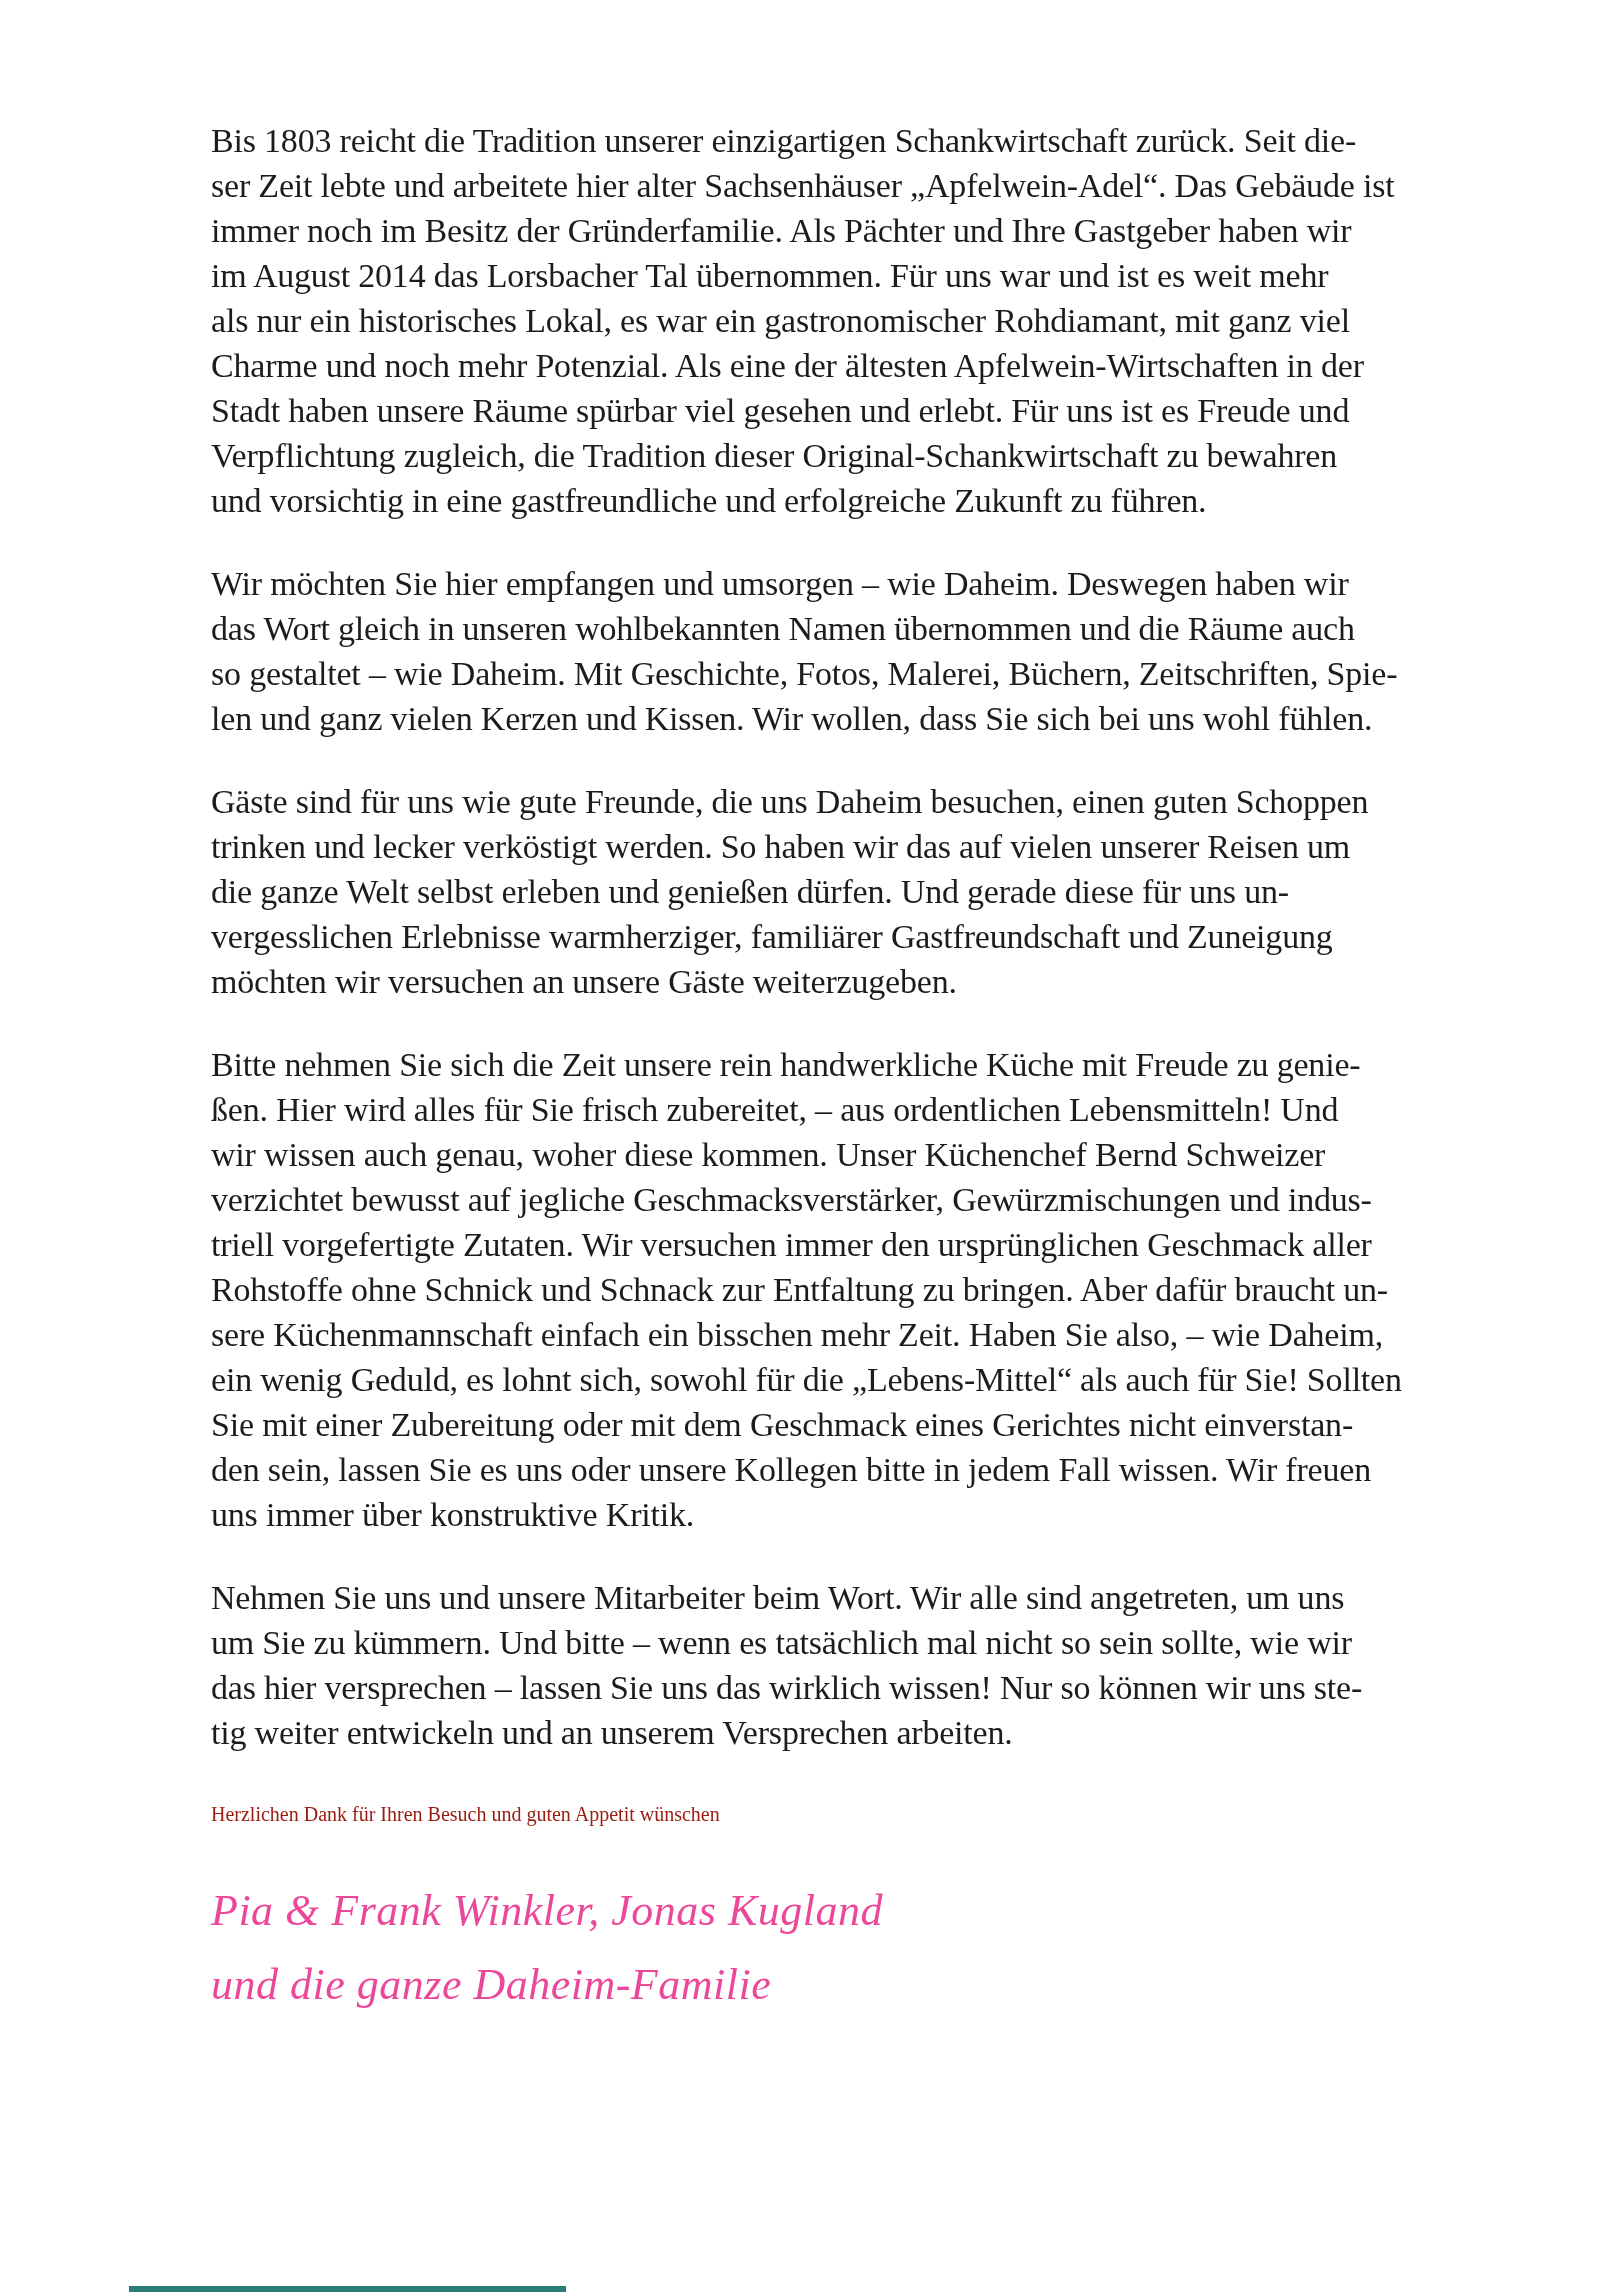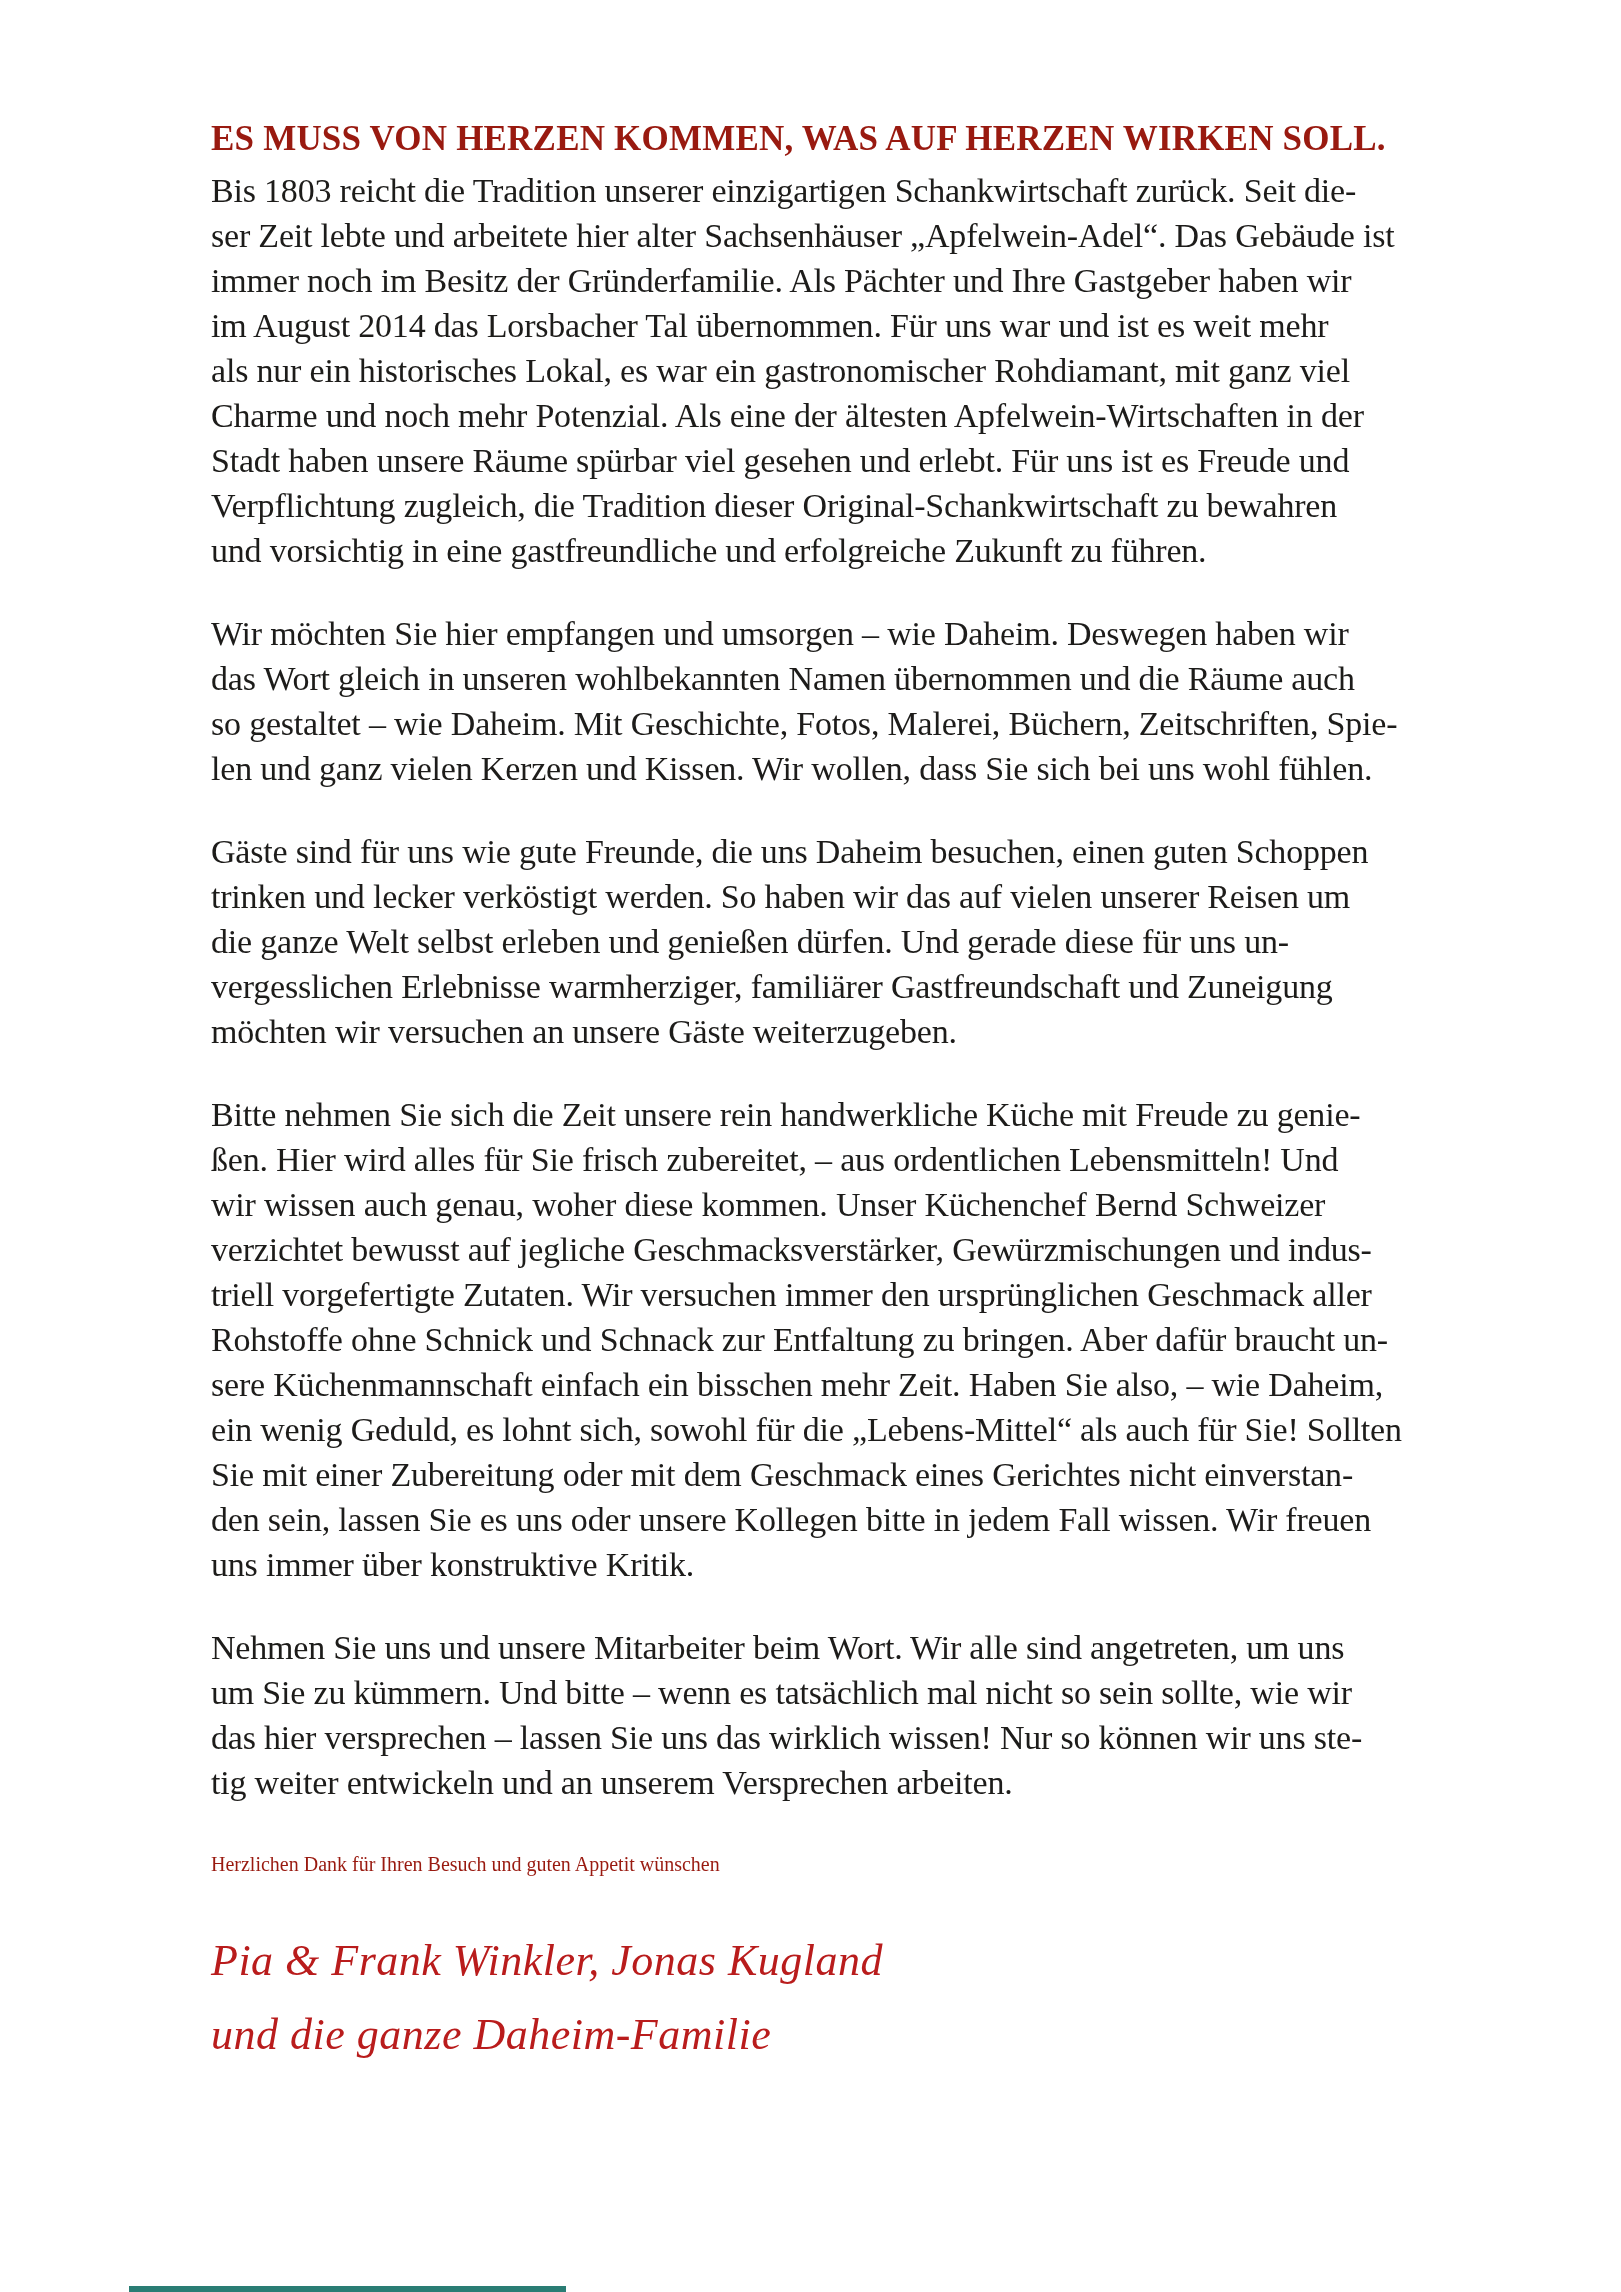--- a/index.html
+++ b/index.html
@@ -42,39 +42,38 @@
     margin:3.9px 0 39px 0;
     font-size:20px;
     color:#991a10;
     line-height:42px;
     white-space:pre;
   }
   .signature {
     font-family:cursive;
     font-style:italic;
     font-size:44px;
-    color:#b91c1c;
+    color:#ec4899;
     line-height:74px;
     white-space:pre;
     letter-spacing:0.5px;
   }
   .footer-bar {
     position:absolute;
     left:129px; bottom:0;
     width:437px; height:6.9px;
     background:#2a7d74;
   }
 </style>
 </head>
 <body>
 
 <div class="page">
   <div class="content">
 
-    <h1 class="quote-title">ES MUSS VON HERZEN KOMMEN, WAS AUF HERZEN WIRKEN SOLL.</h1>
 
 
     <p class="body-par">Bis 1803 reicht die Tradition unserer einzigartigen Schankwirtschaft zurück. Seit die-
 ser Zeit lebte und arbeitete hier alter Sachsenhäuser „Apfelwein-Adel“. Das Gebäude ist
 immer noch im Besitz der Gründerfamilie. Als Pächter und Ihre Gastgeber haben wir
 im August 2014 das Lorsbacher Tal übernommen. Für uns war und ist es weit mehr
 als nur ein historisches Lokal, es war ein gastronomischer Rohdiamant, mit ganz viel
 Charme und noch mehr Potenzial. Als eine der ältesten Apfelwein-Wirtschaften in der
 Stadt haben unsere Räume spürbar viel gesehen und erlebt. Für uns ist es Freude und
 Verpflichtung zugleich, die Tradition dieser Original-Schankwirtschaft zu bewahren

